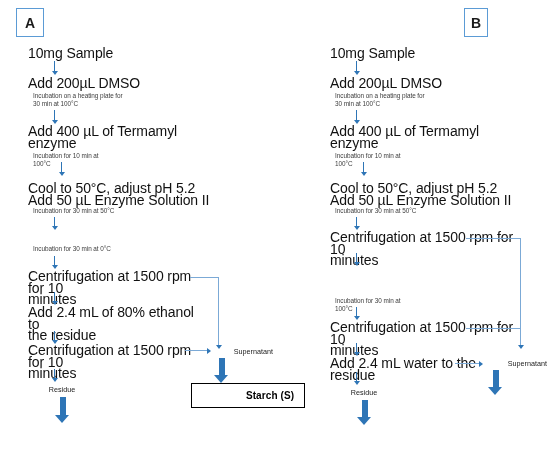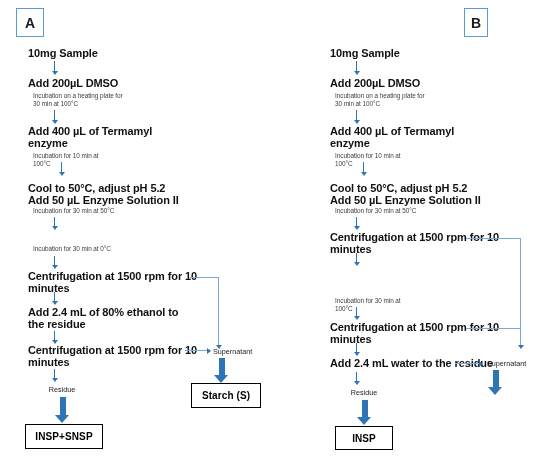--- a/index.html
+++ b/index.html
@@ -17,40 +17,41 @@
     border:1.5px solid #5B9BD5;
     background:#ffffff;
     display:flex;align-items:center;justify-content:center;
     font-size:14px;font-weight:600;color:#1a1a1a;
     letter-spacing:0;
   }
 
   
   .step{
     position:absolute;
-    font-size:11px;
-    font-weight:bold;
+    font-size:14px;
+    font-weight:normal;
     color:#111111;
     line-height:11.5px;
     letter-spacing:-0.1px;
   }
   .sub{
     position:absolute;
     font-size:6.4px;
     font-weight:normal;
     color:#3d3d3d;
     line-height:8.2px;
     letter-spacing:-0.05px;
   }
   .plain{
     position:absolute;
     font-size:7.2px;
     font-weight:normal;
     color:#222222;
     line-height:9px;
+    text-align:right;
   }
 
   
   .term-box{
     position:absolute;
     border:1.6px solid #000000;
     background:#ffffff;
     display:flex;align-items:center;justify-content:center;
     font-size:10px;font-weight:bold;color:#000000;
     letter-spacing:0.1px;
@@ -177,32 +178,31 @@
   <div class="h-arrow" style="left:185px;top:347px;width:26px;">
     <div class="shaft"></div>
       <div class="head"></div>
   </div>
 
   <div class="plain" style="left:213px;top:347px;width:60px;">Supernatant</div>
   <div class="v-thick" style="left:214px;top:358px;height:25px;">
     <div class="shaft"></div>
       <div class="head"></div>
   </div>
-  <div class="term-box" style="left:191px;top:383px;width:68px;height:23px;">Starch (S)</div>
+  <div class="term-box" style="left:191px;top:383px;width:68px;height:23px;padding-left:44px;">Starch (S)</div>
 
   <div class="v-arrow" style="left:50px;top:369px;height:13px;">
     <div class="shaft"></div>
       <div class="head"></div>
   </div>
   <div class="plain" style="left:37px;top:385px;width:50px;text-align:center;">Residue</div>
   <div class="v-thick" style="left:55px;top:397px;height:26px;">
     <div class="shaft"></div>
       <div class="head"></div>
   </div>
-  <div class="term-box" style="left:25px;top:424px;width:76px;height:23px;">INSP+SNSP</div>
 
   <div class="panel-badge" style="left:464px;top:8px;width:22px;height:27px;">B</div>
 
   <div class="step" style="left:330px;top:48px;width:160px;">10mg Sample</div>
   <div class="v-arrow" style="left:352px;top:61px;height:14px;">
     <div class="shaft"></div>
       <div class="head"></div>
   </div>
 
   <div class="step" style="left:330px;top:78px;width:170px;">Add 200µL DMSO</div>
@@ -270,15 +270,14 @@
 
   <div class="v-arrow" style="left:352px;top:372px;height:13px;">
     <div class="shaft"></div>
       <div class="head"></div>
   </div>
   <div class="plain" style="left:339px;top:388px;width:50px;text-align:center;">Residue</div>
   <div class="v-thick" style="left:357px;top:400px;height:25px;">
     <div class="shaft"></div>
       <div class="head"></div>
   </div>
-  <div class="term-box" style="left:335px;top:426px;width:56px;height:22px;">INSP</div>
 
 </div>
 
 </body></html>

